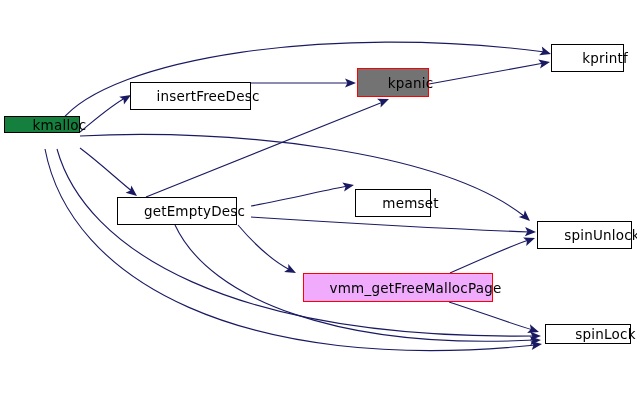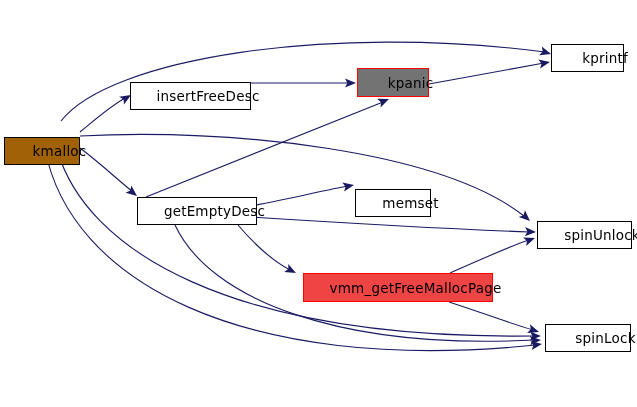--- a/index.html
+++ b/index.html
@@ -83,41 +83,41 @@
       <path d="M 238,225 C 255,245 275,262 290,270" class="edge-path" stroke="#1a1a63"></path>
       <polygon points="0,-4.6 11,0 0,4.6 2.4,0" class="arrow-head" fill="#1a1a63" transform="translate(285,273) rotate(27,11,0)"></polygon>
       <path d="M 175,225 C 210,300 340,350 535,340" class="edge-path" stroke="#1a1a63"></path>
       <polygon points="0,-4.6 11,0 0,4.6 2.4,0" class="arrow-head" fill="#1a1a63" transform="translate(530,340) rotate(-4,11,0)"></polygon>
       <path d="M 450,273 C 480,260 510,246 529,240" class="edge-path" stroke="#1a1a63"></path>
       <polygon points="0,-4.6 11,0 0,4.6 2.4,0" class="arrow-head" fill="#1a1a63" transform="translate(524,238) rotate(-20,11,0)"></polygon>
       <path d="M 449,302 C 480,312 512,324 533,330" class="edge-path" stroke="#1a1a63"></path>
       <polygon points="0,-4.6 11,0 0,4.6 2.4,0" class="arrow-head" fill="#1a1a63" transform="translate(528,332) rotate(18,11,0)"></polygon>
     </svg>
   <div id="nodes-layer">
-      <div class="node-box filled" style="left: 4px; top: 137px; width: 76px; height: 28px; background: #a16207; border-color: rgb(0, 0, 0);">
+      <div class="node-box filled" style="left: 4px; top: 116px; width: 76px; height: 17px; background: #15803d; border-color: rgb(0, 0, 0);">
         <span>kmalloc</span>
       </div>
       <div class="node-box" style="left: 130px; top: 70px; width: 121px; height: 28px; background: rgb(255, 255, 255); border-color: rgb(0, 0, 0); margin-top: 12px;">
         <span>insertFreeDesc</span>
       </div>
       <div class="node-box highlight" style="left: 357px; top: 68px; width: 72px; height: 29px; background: #737373; border-color: rgb(255, 0, 0);">
         <span>kpanic</span>
       </div>
       <div class="node-box" style="left: 551px; top: 44px; width: 73px; height: 28px; background: rgb(255, 255, 255); border-color: rgb(0, 0, 0);">
         <span>kprintf</span>
       </div>
-      <div class="node-box" style="left: 137px; top: 197px; width: 120px; height: 28px; background: rgb(255, 255, 255); border-color: rgb(0, 0, 0);">
+      <div class="node-box" style="left: 117px; top: 197px; width: 120px; height: 28px; background: rgb(255, 255, 255); border-color: rgb(0, 0, 0);">
         <span>getEmptyDesc</span>
       </div>
       <div class="node-box" style="left: 355px; top: 189px; width: 76px; height: 28px; background: rgb(255, 255, 255); border-color: rgb(0, 0, 0);">
         <span>memset</span>
       </div>
       <div class="node-box" style="left: 537px; top: 221px; width: 95px; height: 28px; background: rgb(255, 255, 255); border-color: rgb(0, 0, 0);">
         <span>spinUnlock</span>
       </div>
-      <div class="node-box highlight" style="left: 303px; top: 273px; width: 190px; height: 29px; background: #ef4444; border-color: rgb(255, 0, 0);">
+      <div class="node-box highlight" style="left: 303px; top: 273px; width: 190px; height: 29px; background: #f0abfc; border-color: rgb(255, 0, 0);">
         <span>vmm_getFreeMallocPage</span>
       </div>
-      <div class="node-box" style="left: 545px; top: 324px; width: 86px; height: 28px; background: rgb(255, 255, 255); border-color: rgb(0, 0, 0);">
+      <div class="node-box" style="left: 545px; top: 324px; width: 86px; height: 20px; background: rgb(255, 255, 255); border-color: rgb(0, 0, 0);">
         <span>spinLock</span>
       </div>
     </div>
 </div>
 
 </body></html>

